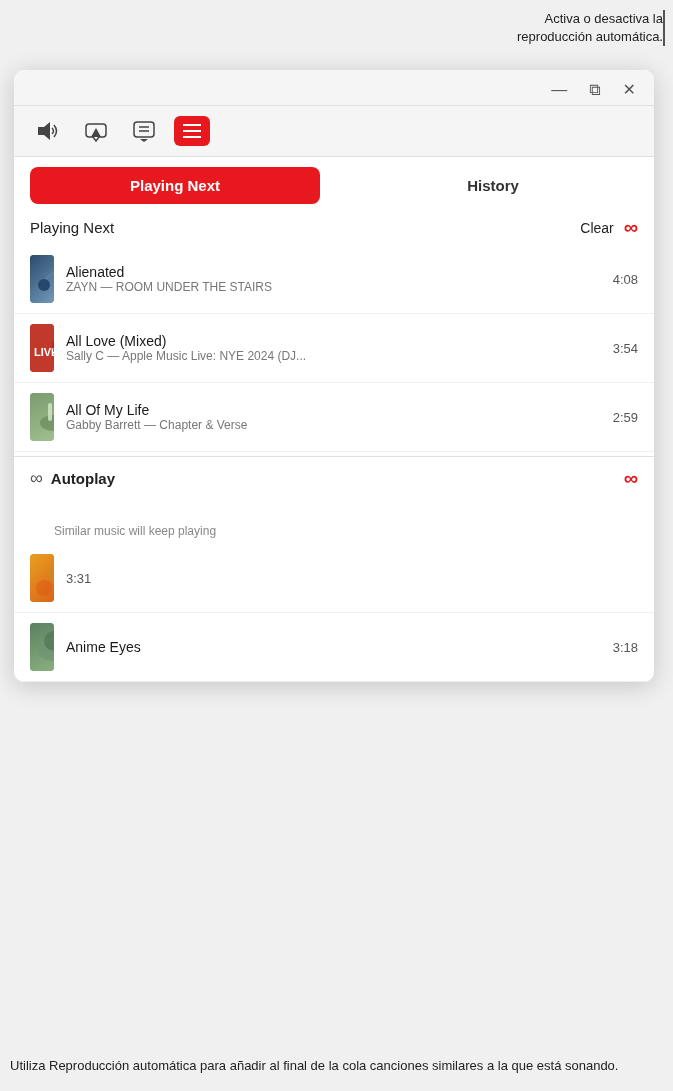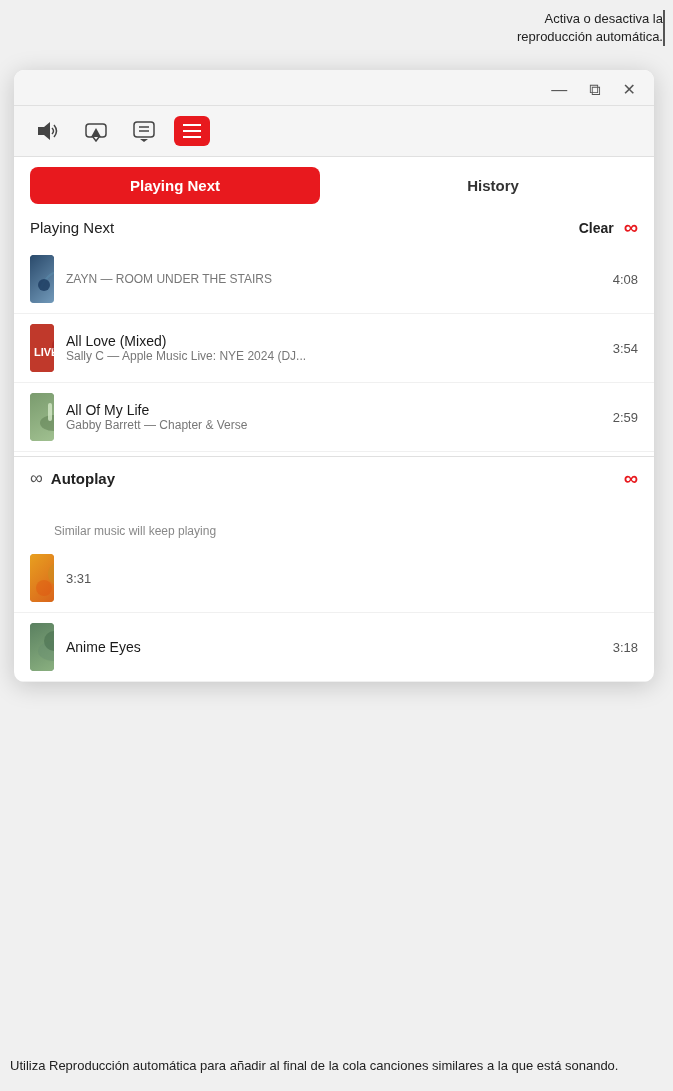--- a/index.html
+++ b/index.html
@@ -140,21 +140,20 @@
       align-items: center;
       gap: 10px;
     }
 
     .clear-btn {
       background: none;
       border: none;
       cursor: pointer;
       font-size: 14px;
       color: #222;
-      font-weight: bold;
     }
 
     .infinity-icon-red {
       color: #e8191e;
       font-size: 20px;
       font-weight: bold;
     }
 
     .track-list {
       padding: 0 0;
@@ -351,20 +350,21 @@
               <stop offset="0%" stop-color="#2a4a6b"></stop>
               <stop offset="100%" stop-color="#8ab4d4"></stop>
             </linearGradient>
           </defs>
           <rect width="48" height="48" fill="url(#g1)"></rect>
           <path d="M10,35 Q20,10 38,20" stroke="#5a8aaa" stroke-width="2" fill="none" opacity="0.6"></path>
           <circle cx="14" cy="30" r="6" fill="#1a3a5f" opacity="0.8"></circle>
         </svg>
       </div>
       <div class="track-info">
+        <div class="track-title">Alienated</div>
         <div class="track-sub">ZAYN — ROOM UNDER THE STAIRS</div>
       </div>
       <span class="track-duration">4:08</span>
     </div>
 
     <div class="track-item">
       <div class="track-artwork track-artwork-alllove">
         <svg width="48" height="48" viewBox="0 0 48 48">
           <rect width="48" height="48" fill="#c0392b"></rect>
           <text x="4" y="32" font-size="11" font-weight="bold" fill="white" font-family="sans-serif">LIVE</text>

